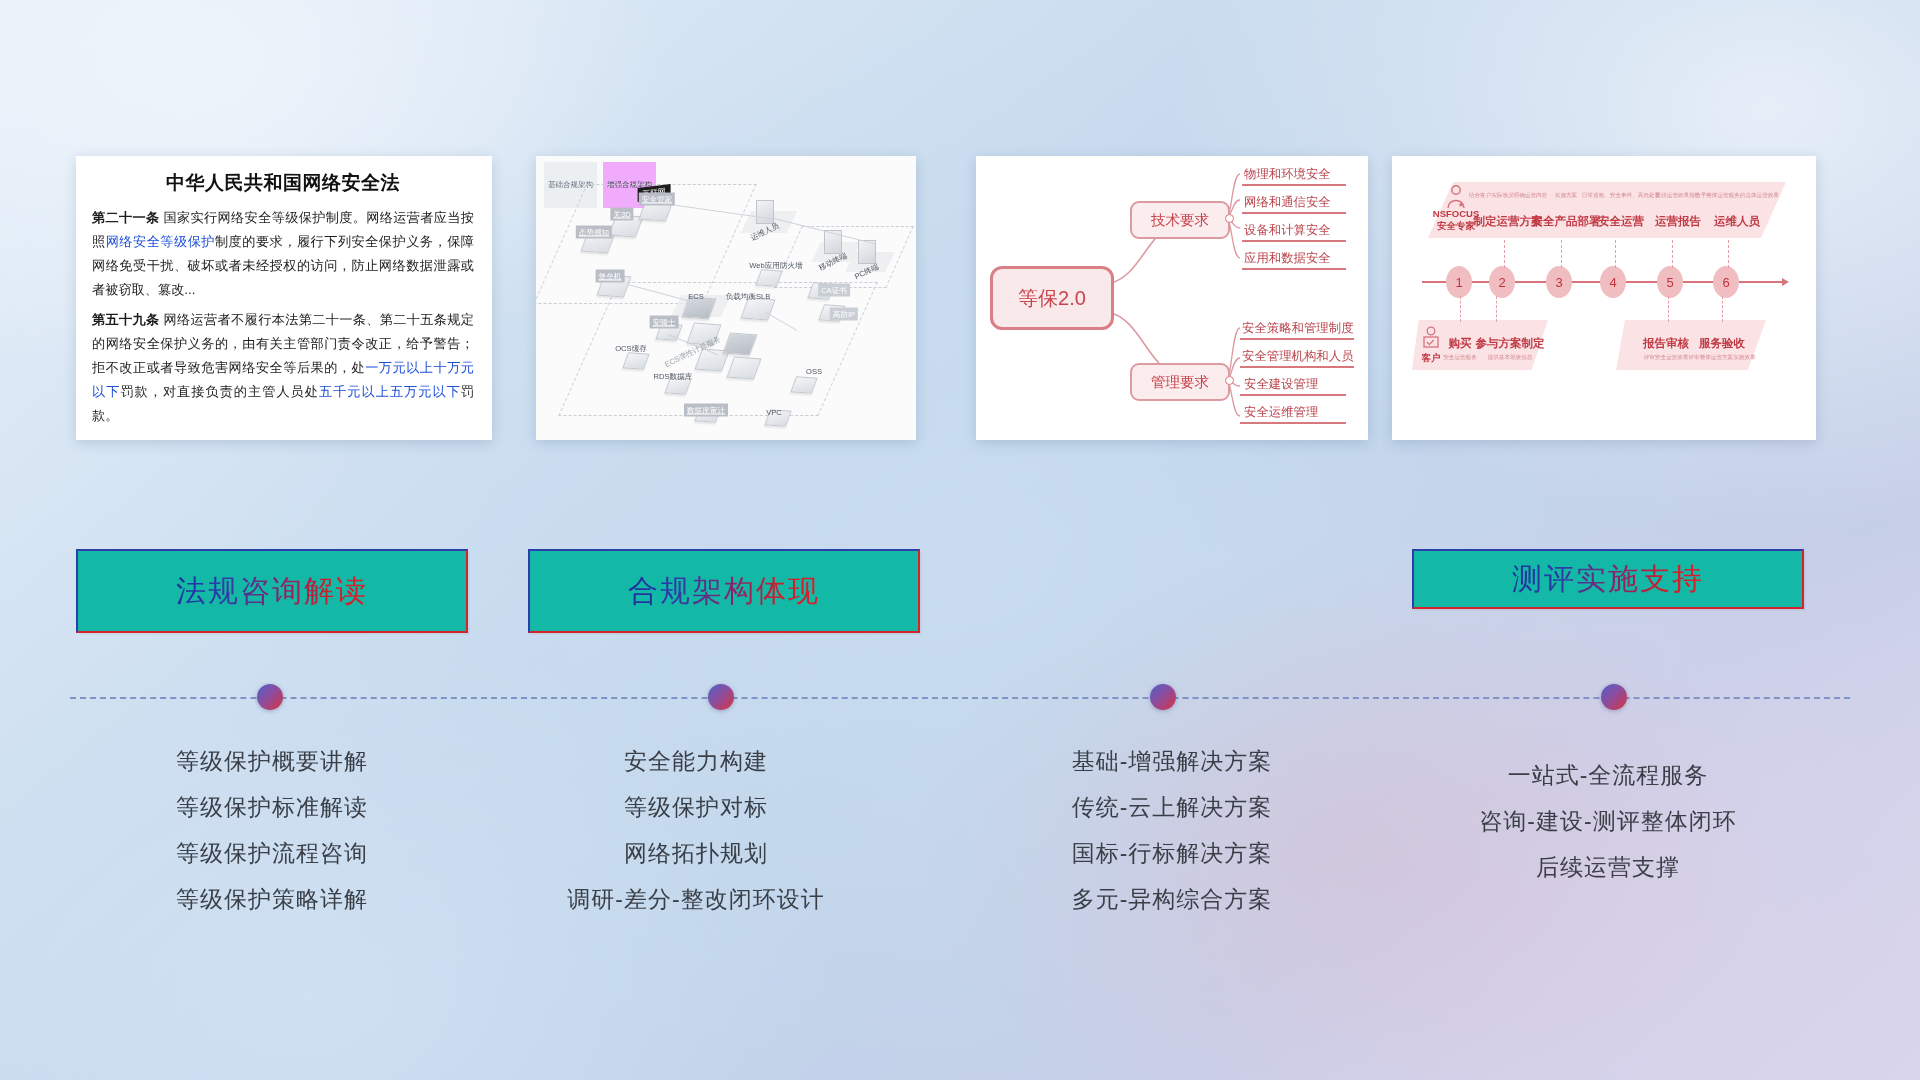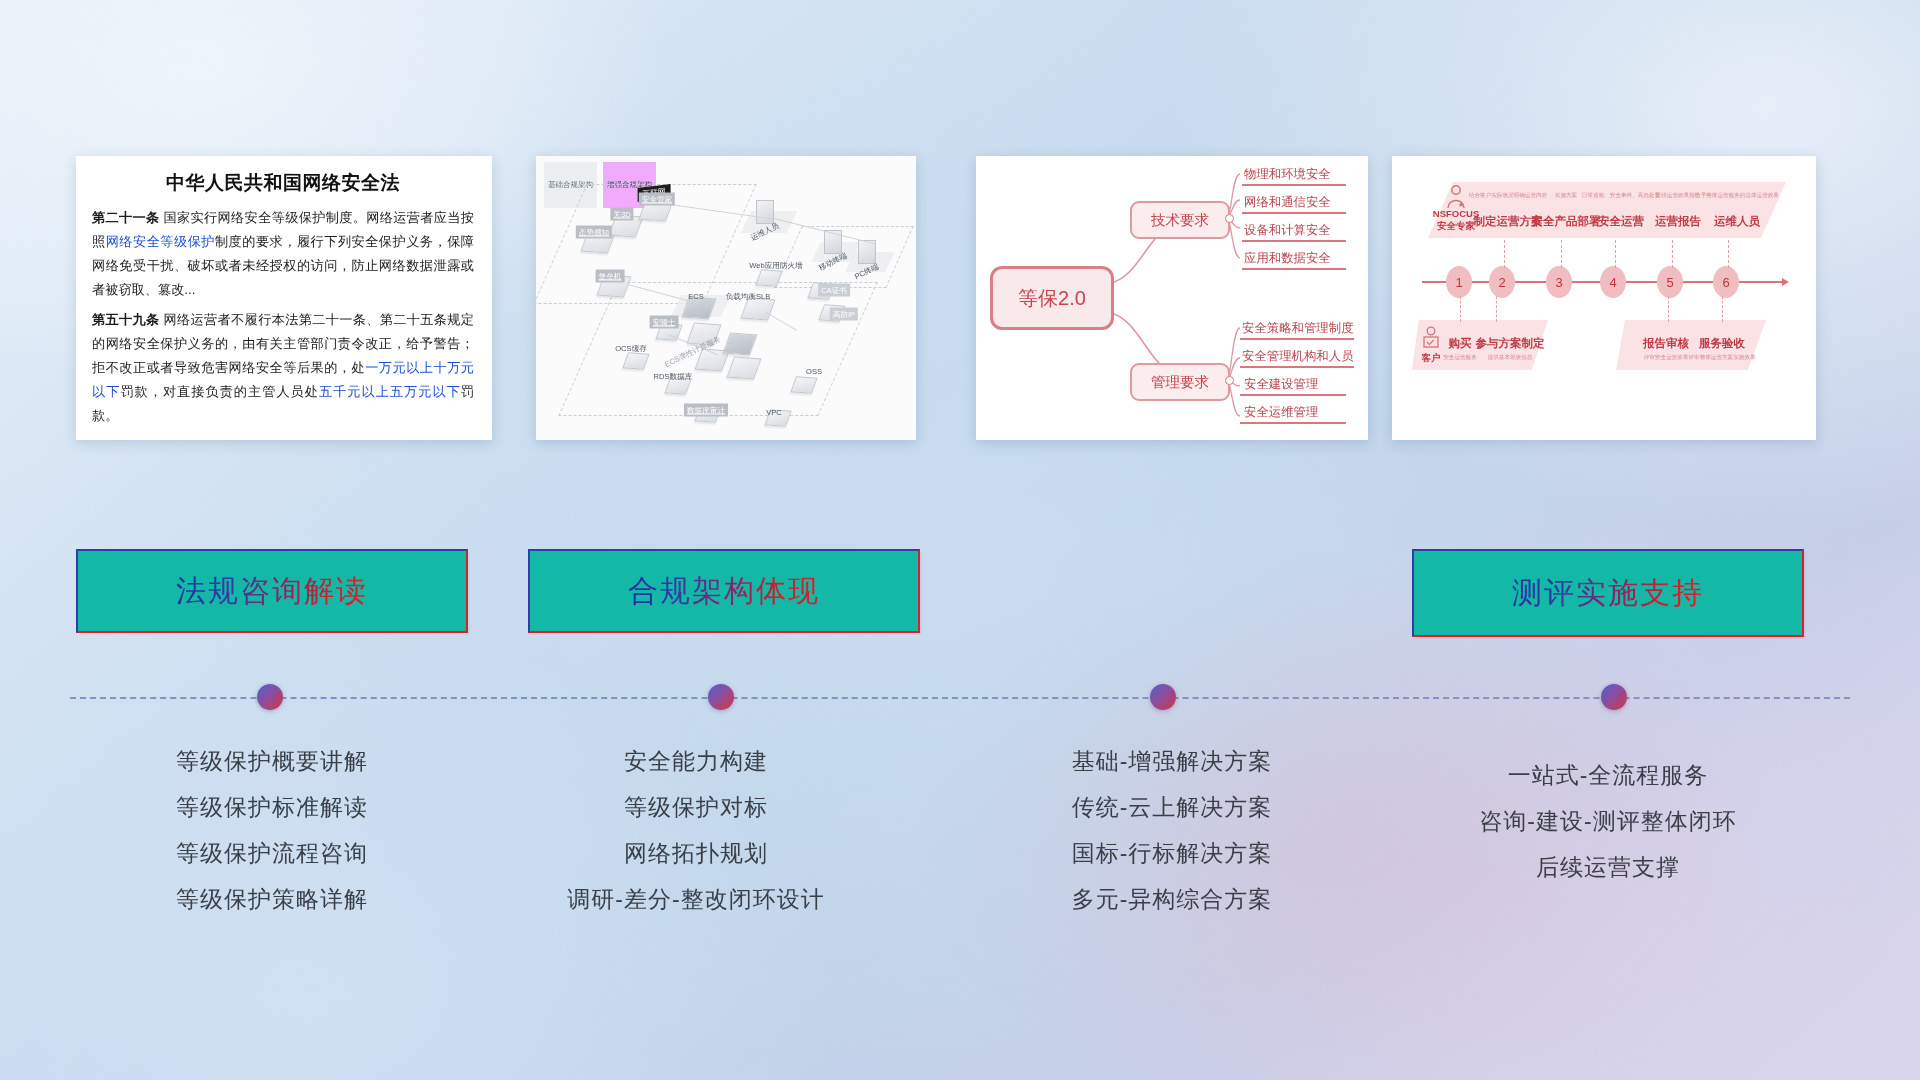--- a/index.html
+++ b/index.html
@@ -344,21 +344,21 @@
       <div class="ns-t ns-sm" style="left:330px;top:198px;">评审整体运营方案实施效果</div>
     </div>
   </div>
 
   <div class="tbox" style="left:76px;top:549px;width:392px;height:84px;">
     <span>法规咨询解读</span>
   </div>
   <div class="tbox" style="left:528px;top:549px;width:392px;height:84px;">
     <span>合规架构体现</span>
   </div>
-  <div class="tbox" style="left:1412px;top:549px;width:392px;height:88px;">
+  <div class="tbox" style="left:1412px;top:549px;width:392px;height:60px;">
     <span>测评实施支持</span>
   </div>
 
   <div class="tl-line"></div>
   <div class="tl-dot" style="left:270px;top:697px;"></div>
   <div class="tl-dot" style="left:721px;top:697px;"></div>
   <div class="tl-dot" style="left:1163px;top:697px;"></div>
   <div class="tl-dot" style="left:1614px;top:697px;"></div>
 
   <div class="col" style="left:76px;top:738px;width:392px;">

